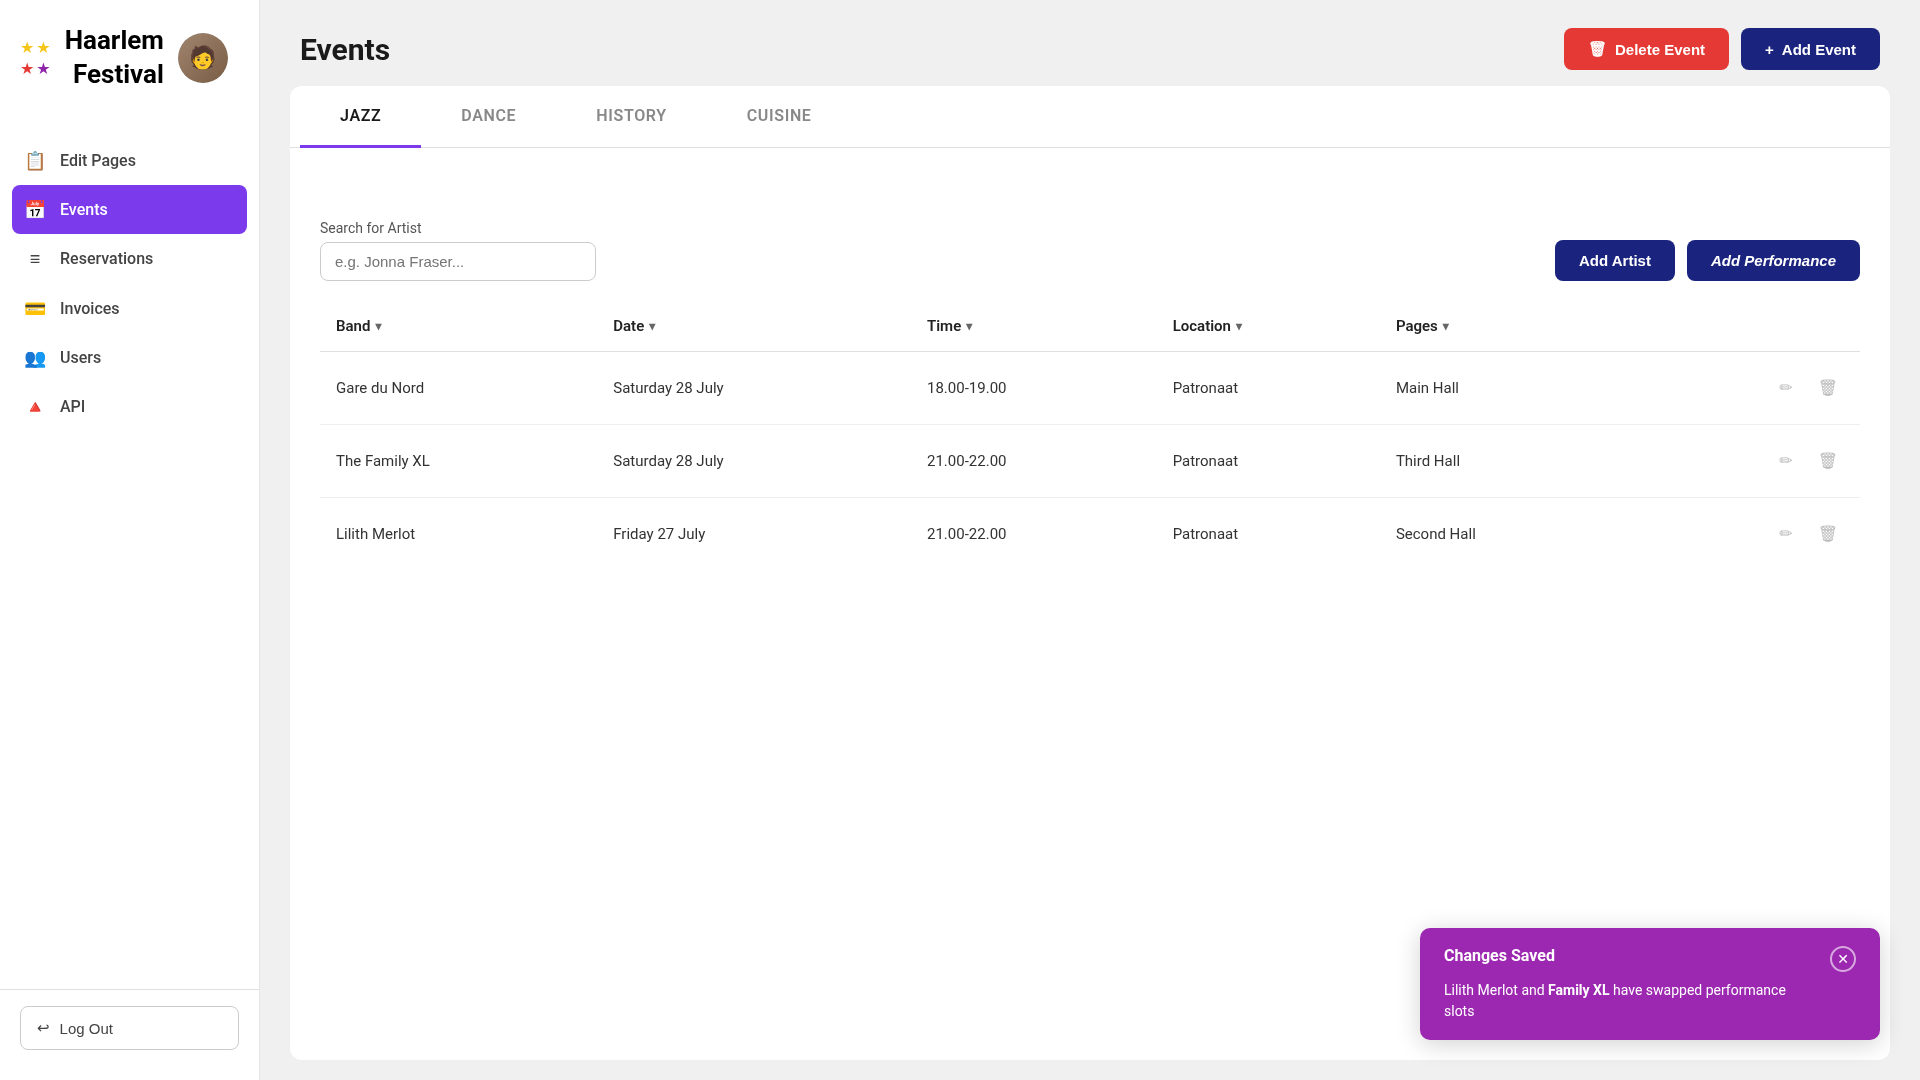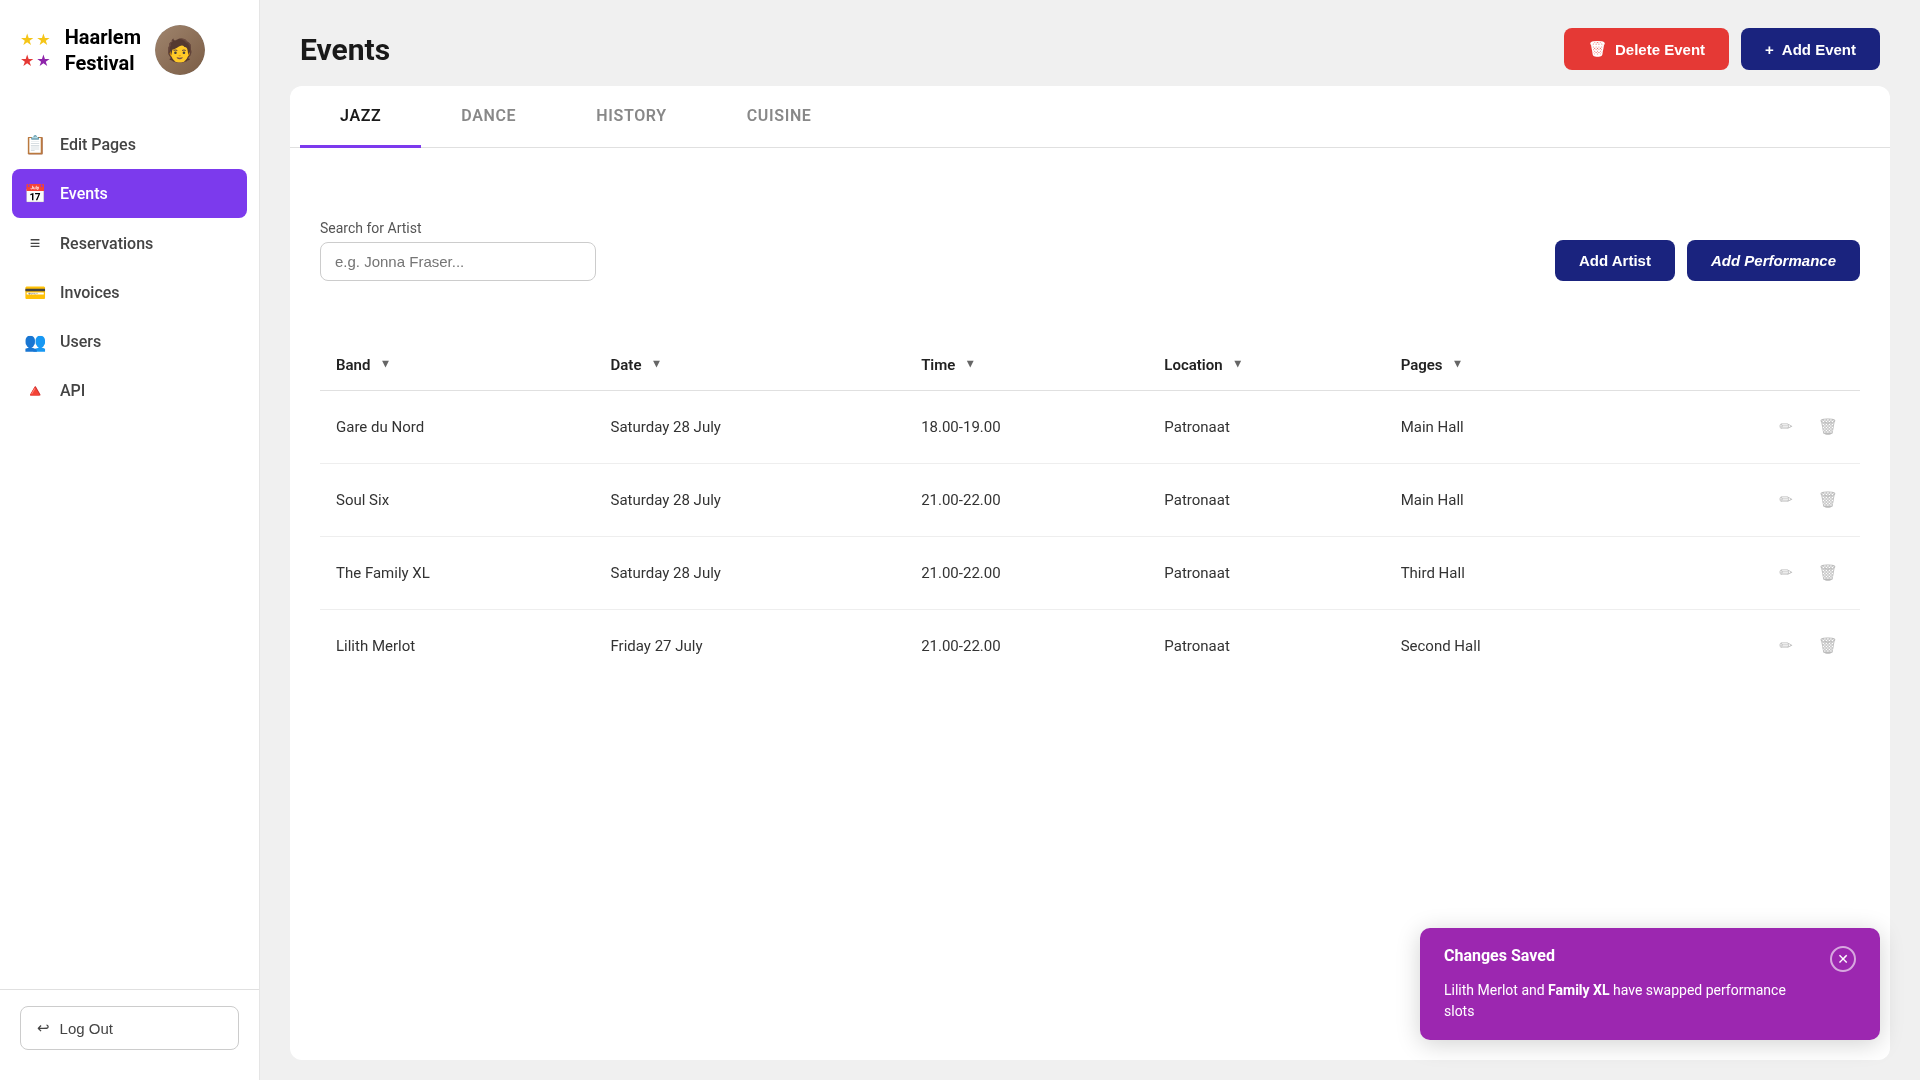--- a/index.html
+++ b/index.html
@@ -15,23 +15,24 @@
       border-right: 1px solid #e5e5e5;
       flex-shrink: 0;
     }
     .sidebar-logo {
       padding: 24px 20px;
       display: flex;
       align-items: center;
       gap: 14px;
     }
     .logo-text {
-      font-size: 20px;
+      font-size: 26px;
       font-weight: 700;
       line-height: 1.3;
+      text-align: right;
     }
     .logo-stars {
       display: flex;
       flex-direction: column;
       gap: 2px;
     }
     .star-row { display: flex; gap: 2px; }
     .star { font-size: 16px; }
     .star-yellow { color: #f5c518; }
     .star-red { color: #e53935; }
@@ -255,24 +256,23 @@
     .data-table th {
       text-align: left;
       font-size: 15px;
       font-weight: 600;
       color: #222;
       padding: 12px 16px 16px;
       border-bottom: 1.5px solid #e0e0e0;
     }
     .col-header {
       display: flex;
-      align-items: flex-start;
-      gap: 12px;
-      cursor: pointer;
-      margin-top: 39px;
+      align-items: center;
+      gap: 5px;
+      cursor: pointer;
     }
     .chevron-icon { font-size: 12px; color: #666; }
     .data-table td {
       padding: 20px 16px;
       font-size: 15px;
       color: #333;
       border-bottom: 1px solid #eee;
     }
     .data-table tr:last-child td { border-bottom: none; }
     .row-actions {
@@ -473,33 +473,20 @@
               <td>Patronaat</td>
               <td>Main Hall</td>
               <td>
     <div class="row-actions">
       <button class="icon-btn">✏</button>
       <button class="icon-btn">🗑</button>
     </div>
               </td>
             </tr>
             <tr>
-              <td>Soul Six</td>
-              <td>Saturday 28 July</td>
-              <td>21.00-22.00</td>
-              <td>Patronaat</td>
-              <td>Main Hall</td>
-              <td>
-    <div class="row-actions">
-      <button class="icon-btn">✏</button>
-      <button class="icon-btn">🗑</button>
-    </div>
-              </td>
-            </tr>
-            <tr>
               <td>The Family XL</td>
               <td>Saturday 28 July</td>
               <td>21.00-22.00</td>
               <td>Patronaat</td>
               <td>Third Hall</td>
               <td>
     <div class="row-actions">
       <button class="icon-btn">✏</button>
       <button class="icon-btn">🗑</button>
     </div>

